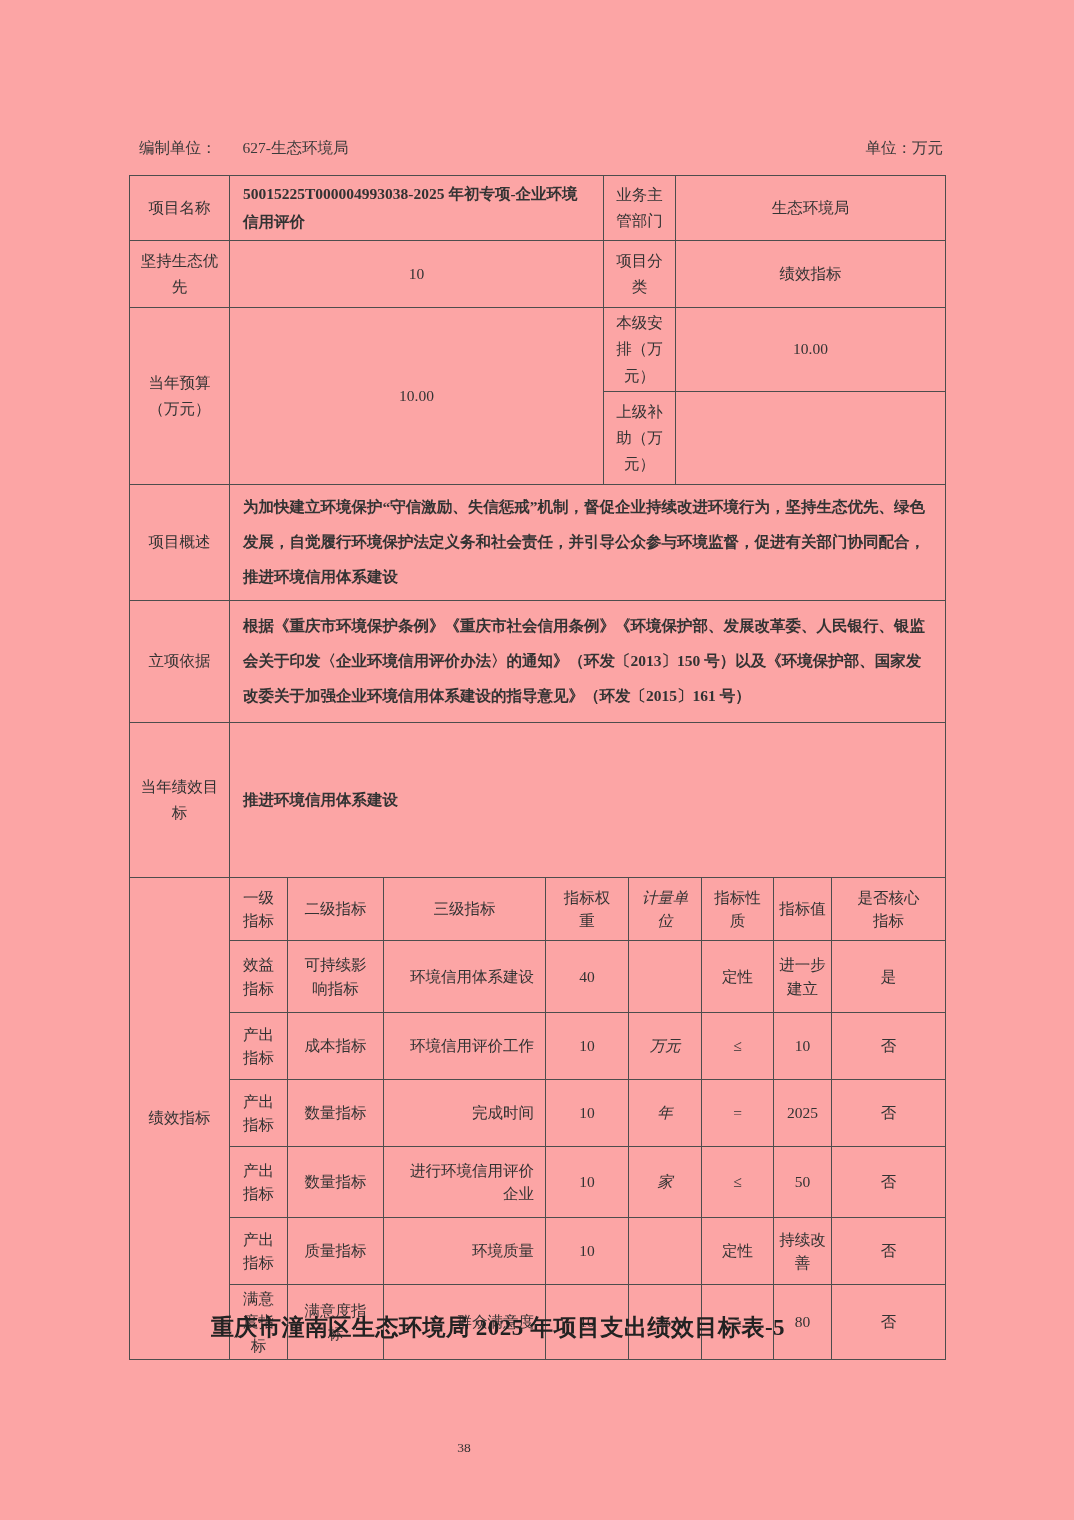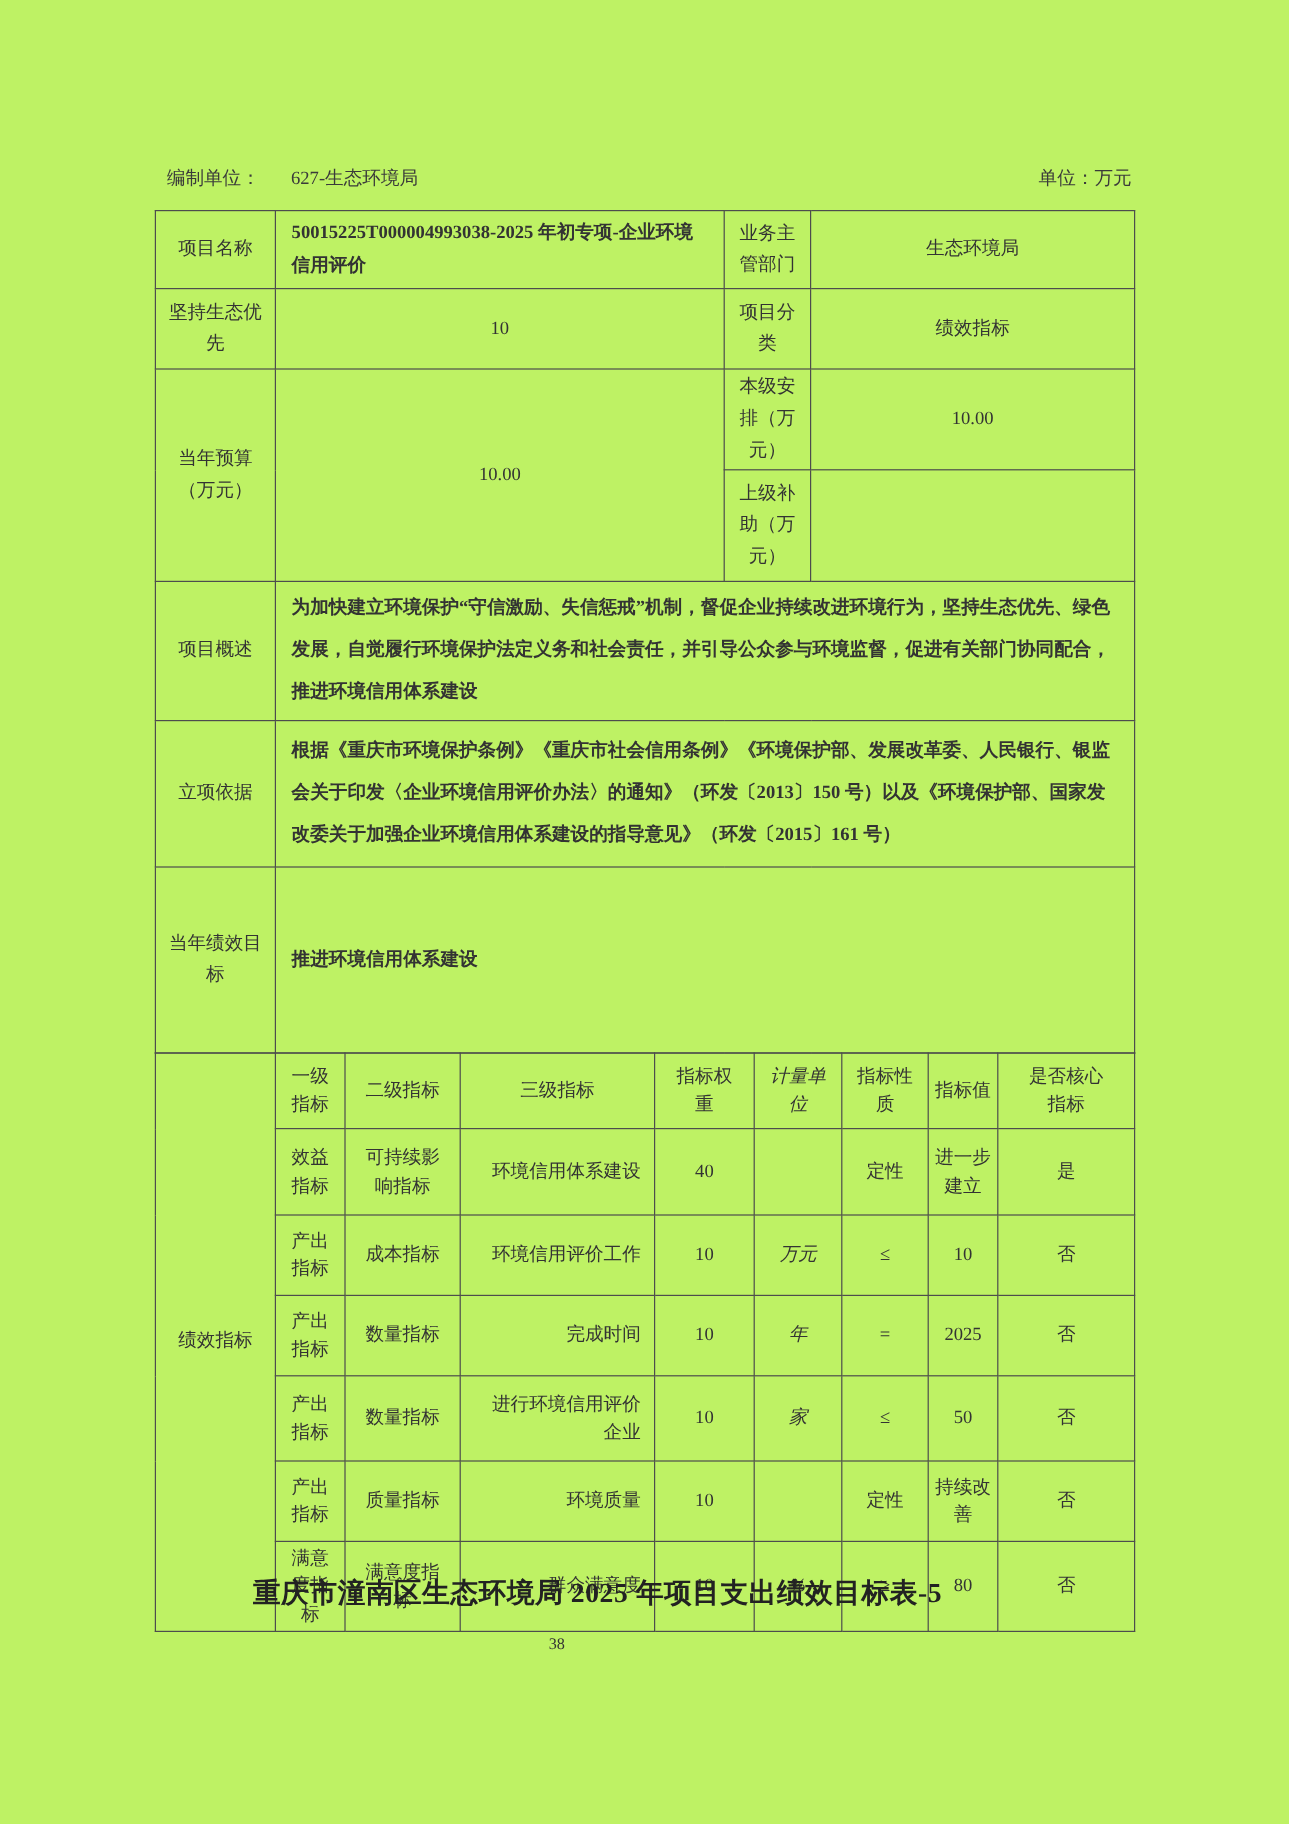--- a/index.html
+++ b/index.html
@@ -1,17 +1,17 @@
 <!DOCTYPE html>
 <html><head>
 <meta charset="utf-8">
 <style>
   html,body { margin:0; padding:0; }
   .page {
-    position:relative; width:1074px; height:1520px; background:#bef264;
+    position:relative; width:1074px; height:1520px; background:#fca5a5;
     font-family:"Liberation Serif","DejaVu Serif",serif; color:#333333;
     overflow:hidden;
   }
   .doc { position:absolute; left:129px; top:138px; width:816px; }
   .meta-row {
     display:flex; justify-content:space-between; align-items:flex-end;
     font-size:15.5px; margin:0 2px 16px 10px; color:#3a3a3a;
   }
   .meta-left .meta-value { margin-left:26px; }
   table { border-collapse:collapse; table-layout:fixed; width:816px; }
@@ -36,21 +36,21 @@
   .t-b td.c7 { padding:2px 11px; }
   .t-b td.c8 { padding:2px 5px; }
   .t-b td.c9 { padding:2px 24px; }
   .t-b { margin-top:-1px; }
   .footer-title {
     position:absolute; left:0; top:1312px; width:996px;
     text-align:center; font-size:23px; font-weight:bold; color:#222222;
     letter-spacing:0.5px;
   }
   .page-number {
-    position:absolute; left:0; top:1362px; width:928px;
+    position:absolute; left:0; top:1440px; width:928px;
     text-align:center; font-size:13.5px; color:#333333;
   }
 </style>
 </head>
 <body>
 
 <div class="page">
   <div class="doc">
 
     <div class="meta-row">

